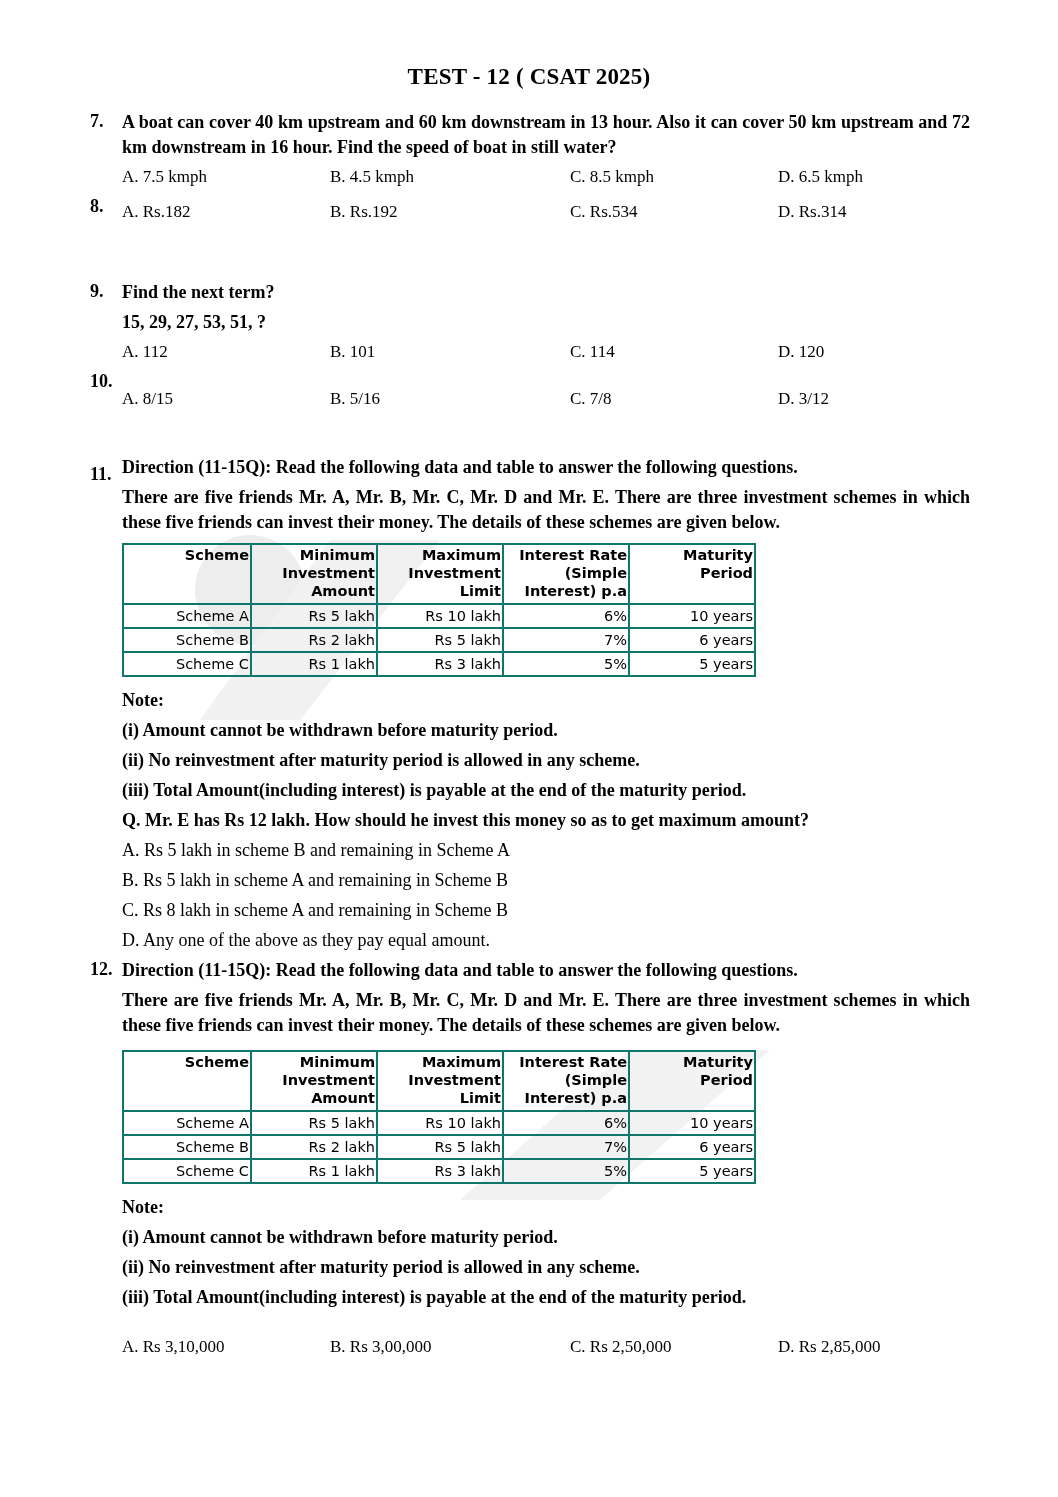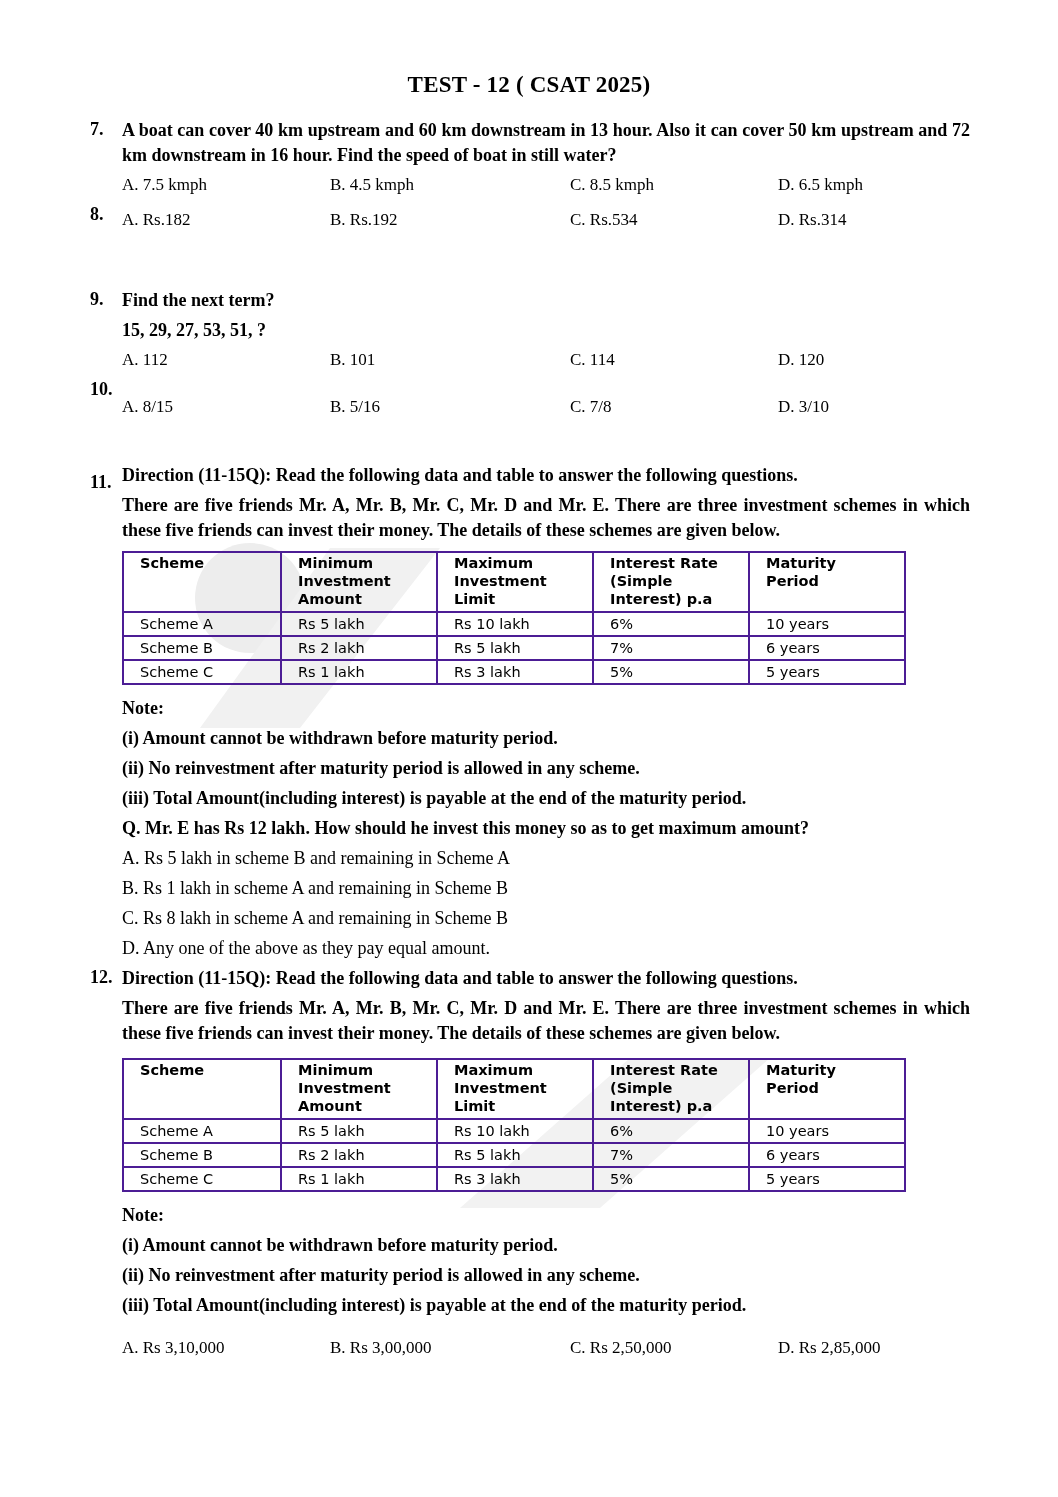--- a/index.html
+++ b/index.html
@@ -1,28 +1,28 @@
 <!DOCTYPE html>
 <html><head>
 <meta charset="utf-8">
 <style>
   html, body { margin: 0; padding: 0; background: #ffffff; }
   body { width: 1058px; height: 1497px; position: relative; overflow: hidden; color: #000; }
-  .page { position: absolute; left: 0; top: 8px; width: 1058px; height: 1086px; font-family: "Liberation Serif", serif; }
+  .page { position: absolute; left: 0; top: 0; width: 1058px; height: 1086px; font-family: "Liberation Serif", serif; }
   .title { position: absolute; top: 64px; left: 0; width: 1058px; text-align: center; font-weight: bold; font-size: 23px; letter-spacing: 0.2px; }
   .q { position: absolute; left: 90px; width: 880px; }
   .qnum { position: absolute; left: 0; top: 0; font-weight: bold; font-size: 18px; }
   .qtext { margin-left: 32px; font-weight: bold; font-size: 18px; line-height: 25px; text-align: justify; }
   .line { margin-left: 32px; font-size: 18px; line-height: 30px; }
   .bold { font-weight: bold; }
   .opts { margin-left: 32px; position: relative; height: 30px; font-size: 17px; line-height: 30px; }
   .opts span { position: absolute; top: 0; }
   .opts .oa { left: 0; } .opts .ob { left: 208px; } .opts .oc { left: 448px; } .opts .od { left: 656px; }
   table.scheme { border-collapse: collapse; font-family: "DejaVu Sans", sans-serif; font-size: 14.5px; margin-left: 32px; }
-  table.scheme td, table.scheme th { border: 2px solid #4c1d95; padding: 1px 16px; vertical-align: top; text-align: left; }
+  table.scheme td, table.scheme th { border: 2px solid #0f766e; padding: 1px 1px; vertical-align: top; text-align: right; }
   table.scheme th { font-weight: bold; line-height: 18px; height: 56px; }
   table.scheme td { line-height: 20px; height: 20px; }
   .c1 { width: 124px; } .c2 { width: 122px; } .c3 { width: 122px; } .c4 { width: 122px; } .c5 { width: 122px; }
   .watermark { position: absolute; pointer-events: none; }
 </style>
 </head>
 <body>
 
 <div class="page">
 
@@ -68,21 +68,21 @@
       <span class="od">D. 120</span>
     </div>
   </div>
 
   <div class="q" style="top:370px;">
     <div class="qnum" style="top:1px;">10.</div>
     <div class="opts" style="margin-top:14px;">
       <span class="oa">A. 8/15</span>
       <span class="ob">B. 5/16</span>
       <span class="oc">C. 7/8</span>
-      <span class="od">D. 3/10</span>
+      <span class="od">D. 3/12</span>
     </div>
   </div>
 
   <div class="q" style="top:455px;">
     <div class="qnum" style="top:1px;margin-top:8px;">11.</div>
     <div class="qtext">Direction (11-15Q): Read the following data and table to answer the following questions.</div>
     <div class="qtext" style="margin-top:5px;">There are five friends Mr. A, Mr. B, Mr. C, Mr. D and Mr. E. There are three investment schemes in which these five friends can invest their money. The details of these schemes are given below.</div>
     <table class="scheme" style="margin-top:8px;">
       <tbody>
           <tr>
@@ -114,21 +114,21 @@
         <td>5 years</td>
       </tr>
     </tbody>
       </table>
     <div class="line bold" style="margin-top:8px;">Note:</div>
     <div class="line bold">(i) Amount cannot be withdrawn before maturity period.</div>
     <div class="line bold">(ii) No reinvestment after maturity period is allowed in any scheme.</div>
     <div class="line bold">(iii) Total Amount(including interest) is payable at the end of the maturity period.</div>
     <div class="line bold">Q. Mr. E has Rs 12 lakh. How should he invest this money so as to get maximum amount?</div>
     <div class="line">A. Rs 5 lakh in scheme B and remaining in Scheme A</div>
-    <div class="line">B. Rs 1 lakh in scheme A and remaining in Scheme B</div>
+    <div class="line">B. Rs 5 lakh in scheme A and remaining in Scheme B</div>
     <div class="line">C. Rs 8 lakh in scheme A and remaining in Scheme B</div>
     <div class="line">D. Any one of the above as they pay equal amount.</div>
   </div>
 
   <div class="q" style="top:958px;">
     <div class="qnum" style="top:1px;">12.</div>
     <div class="qtext">Direction (11-15Q): Read the following data and table to answer the following questions.</div>
     <div class="qtext" style="margin-top:5px;">There are five friends Mr. A, Mr. B, Mr. C, Mr. D and Mr. E. There are three investment schemes in which these five friends can invest their money. The details of these schemes are given below.</div>
     <table class="scheme" style="margin-top:12px;">
       <tbody>
@@ -159,21 +159,21 @@
         <td>Rs 3 lakh</td>
         <td>5%</td>
         <td>5 years</td>
       </tr>
     </tbody>
       </table>
     <div class="line bold" style="margin-top:8px;">Note:</div>
     <div class="line bold">(i) Amount cannot be withdrawn before maturity period.</div>
     <div class="line bold">(ii) No reinvestment after maturity period is allowed in any scheme.</div>
     <div class="line bold">(iii) Total Amount(including interest) is payable at the end of the maturity period.</div>
-    <div class="opts" style="margin-top:13px;">
+    <div class="opts" style="margin-top:20px;">
       <span class="oa">A. Rs 3,10,000</span>
       <span class="ob">B. Rs 3,00,000</span>
       <span class="oc">C. Rs 2,50,000</span>
       <span class="od">D. Rs 2,85,000</span>
     </div>
   </div>
 
 </div>
 
 </body></html>

